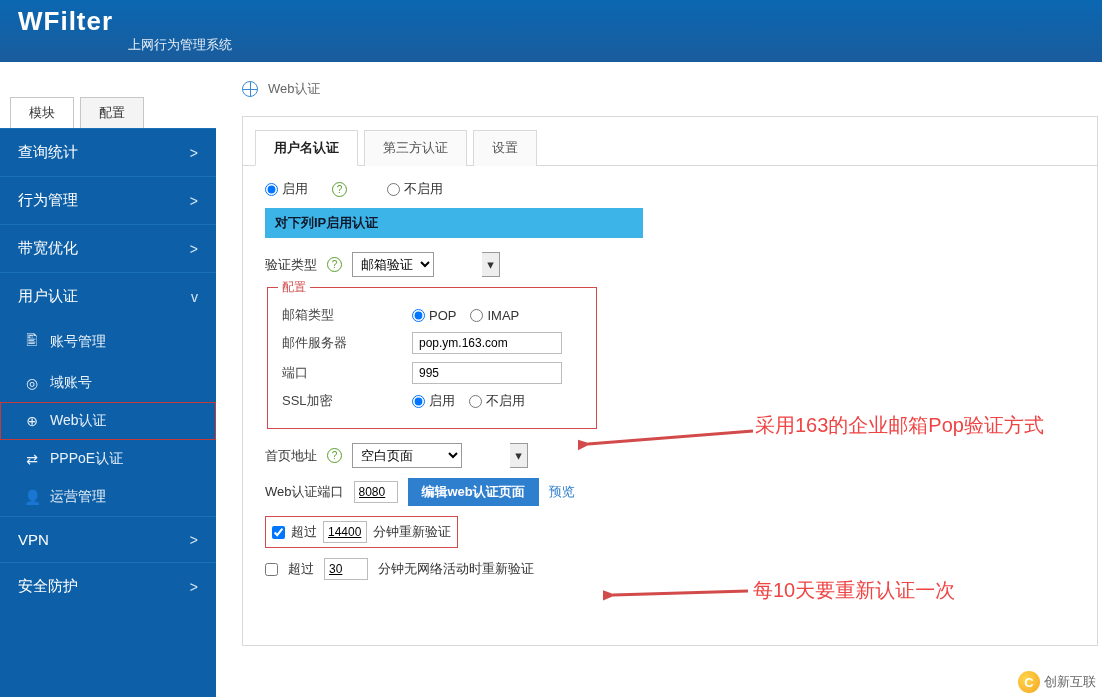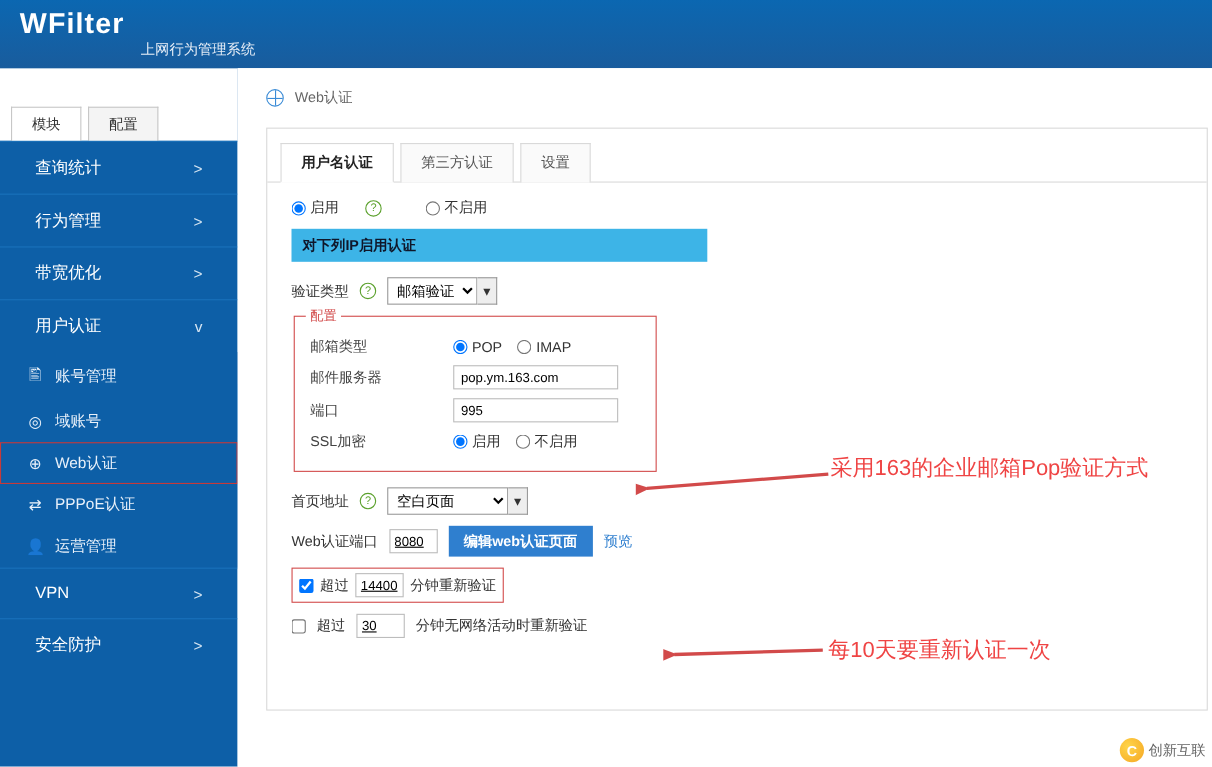--- a/index.html
+++ b/index.html
@@ -8,21 +8,21 @@
 .header { height: 62px; background: linear-gradient(to bottom, #0b67b1, #195c9d); color: #fff; padding: 6px 18px 0 18px; position: relative; }
 .header .logo { font-size: 26px; font-weight: bold; letter-spacing: 1px; }
 .header .subtitle { font-size: 13px; position: absolute; left: 128px; top: 36px; color: #e7eef7; }
 
 .layout { display: flex; height: calc(697px - 62px); }
 .sidebar { width: 216px; background: #0d5fa7; color: #fff; display: flex; flex-direction: column; }
 .sidebar-tabs { display: flex; background: #fff; height: 66px; align-items: flex-end; padding-left: 10px; gap: 6px; }
 .sidebar-tab { background: #f4f4f4; border: 1px solid #c7c7c7; border-bottom: none; color: #333; padding: 6px 18px; font-size: 13px; cursor: pointer; }
 .sidebar-tab.active { background: #fff; }
 
-.side-item { display: flex; align-items: center; justify-content: space-between; padding: 14px 32px; border-top: 1px solid #1a72bb; cursor: pointer; font-size: 15px; }
+.side-item { display: flex; align-items: center; justify-content: space-between; padding: 14px 18px; border-top: 1px solid #1a72bb; cursor: pointer; font-size: 15px; }
 .side-item:first-of-type { border-top: none; }
 .side-item .chev { font-size: 14px; color: #d8e7f3; }
 .side-sub { background: #0d5fa7; }
 .side-sub .sub-item { display: flex; align-items: center; gap: 10px; padding: 10px 14px 10px 24px; font-size: 14px; cursor: pointer; color: #e9f1fa; }
 .side-sub .sub-item.active { outline: 1px solid #c63a3a; outline-offset: -1px; }
 .side-sub .sub-item .icon { width: 16px; text-align: center; }
 
 .collapse-handle { position: absolute; left: 216px; top: 50%; width: 12px; height: 48px; background: #1177c8; border-radius: 0 4px 4px 0; color: #fff; display: flex; align-items: center; justify-content: center; font-size: 10px; cursor: pointer; }
 
 .main { flex: 1; background: #fff; position: relative; padding: 18px 0 0 26px; overflow: hidden; }
@@ -43,21 +43,21 @@
 .help { display: inline-flex; width: 15px; height: 15px; border: 1px solid #5aa02b; color: #5aa02b; border-radius: 50%; font-size: 10px; align-items: center; justify-content: center; }
 label.rad { display: inline-flex; align-items: center; gap: 4px; margin-right: 14px; }
 
 .fieldset { border: 1px solid #d24a4a; width: 330px; padding: 10px 14px; position: relative; margin-left: 2px; }
 .fieldset .legend { position: absolute; top: -1px; left: 10px; background: #fff; color: #d24a4a; font-size: 12px; padding: 0 4px; transform: translateY(-50%); }
 .fieldset .frow { display: flex; align-items: center; margin: 8px 0; }
 .fieldset .flabel { width: 130px; color: #444; }
 .fieldset input[type=text] { width: 150px; border: 1px solid #bcbcbc; padding: 3px 6px; font-size: 12px; }
 
 select { border: 1px solid #9a9a9a; padding: 3px 4px; font-size: 13px; background: #fff; }
-.select-wrap { display: inline-flex; }
+.select-wrap { display: inline-flex; gap: 48px; }
 .select-btn { border: 1px solid #9a9a9a; border-left: none; width: 18px; display: inline-flex; align-items: center; justify-content: center; background: #eee; cursor: pointer; }
 
 .btn-blue { background: #2f7fcf; color: #fff; border: none; padding: 5px 14px; cursor: pointer; font-size: 13px; font-weight: bold; }
 .small-input { width: 44px; border: 1px solid #bcbcbc; padding: 3px 4px; font-size: 12px; text-align: left; text-decoration: underline; }
 .re-row { border: 1px solid #d24a4a; padding: 4px 6px; display: inline-flex; align-items: center; gap: 6px; }
 
 .annotation { position: absolute; color: #ef4444; font-size: 20px; pointer-events: none; }
 .arrow-svg { position: absolute; pointer-events: none; }
 
 .brand-mark { position: absolute; right: 6px; bottom: 4px; display: flex; align-items: center; gap: 4px; color: #666; font-size: 13px; }

